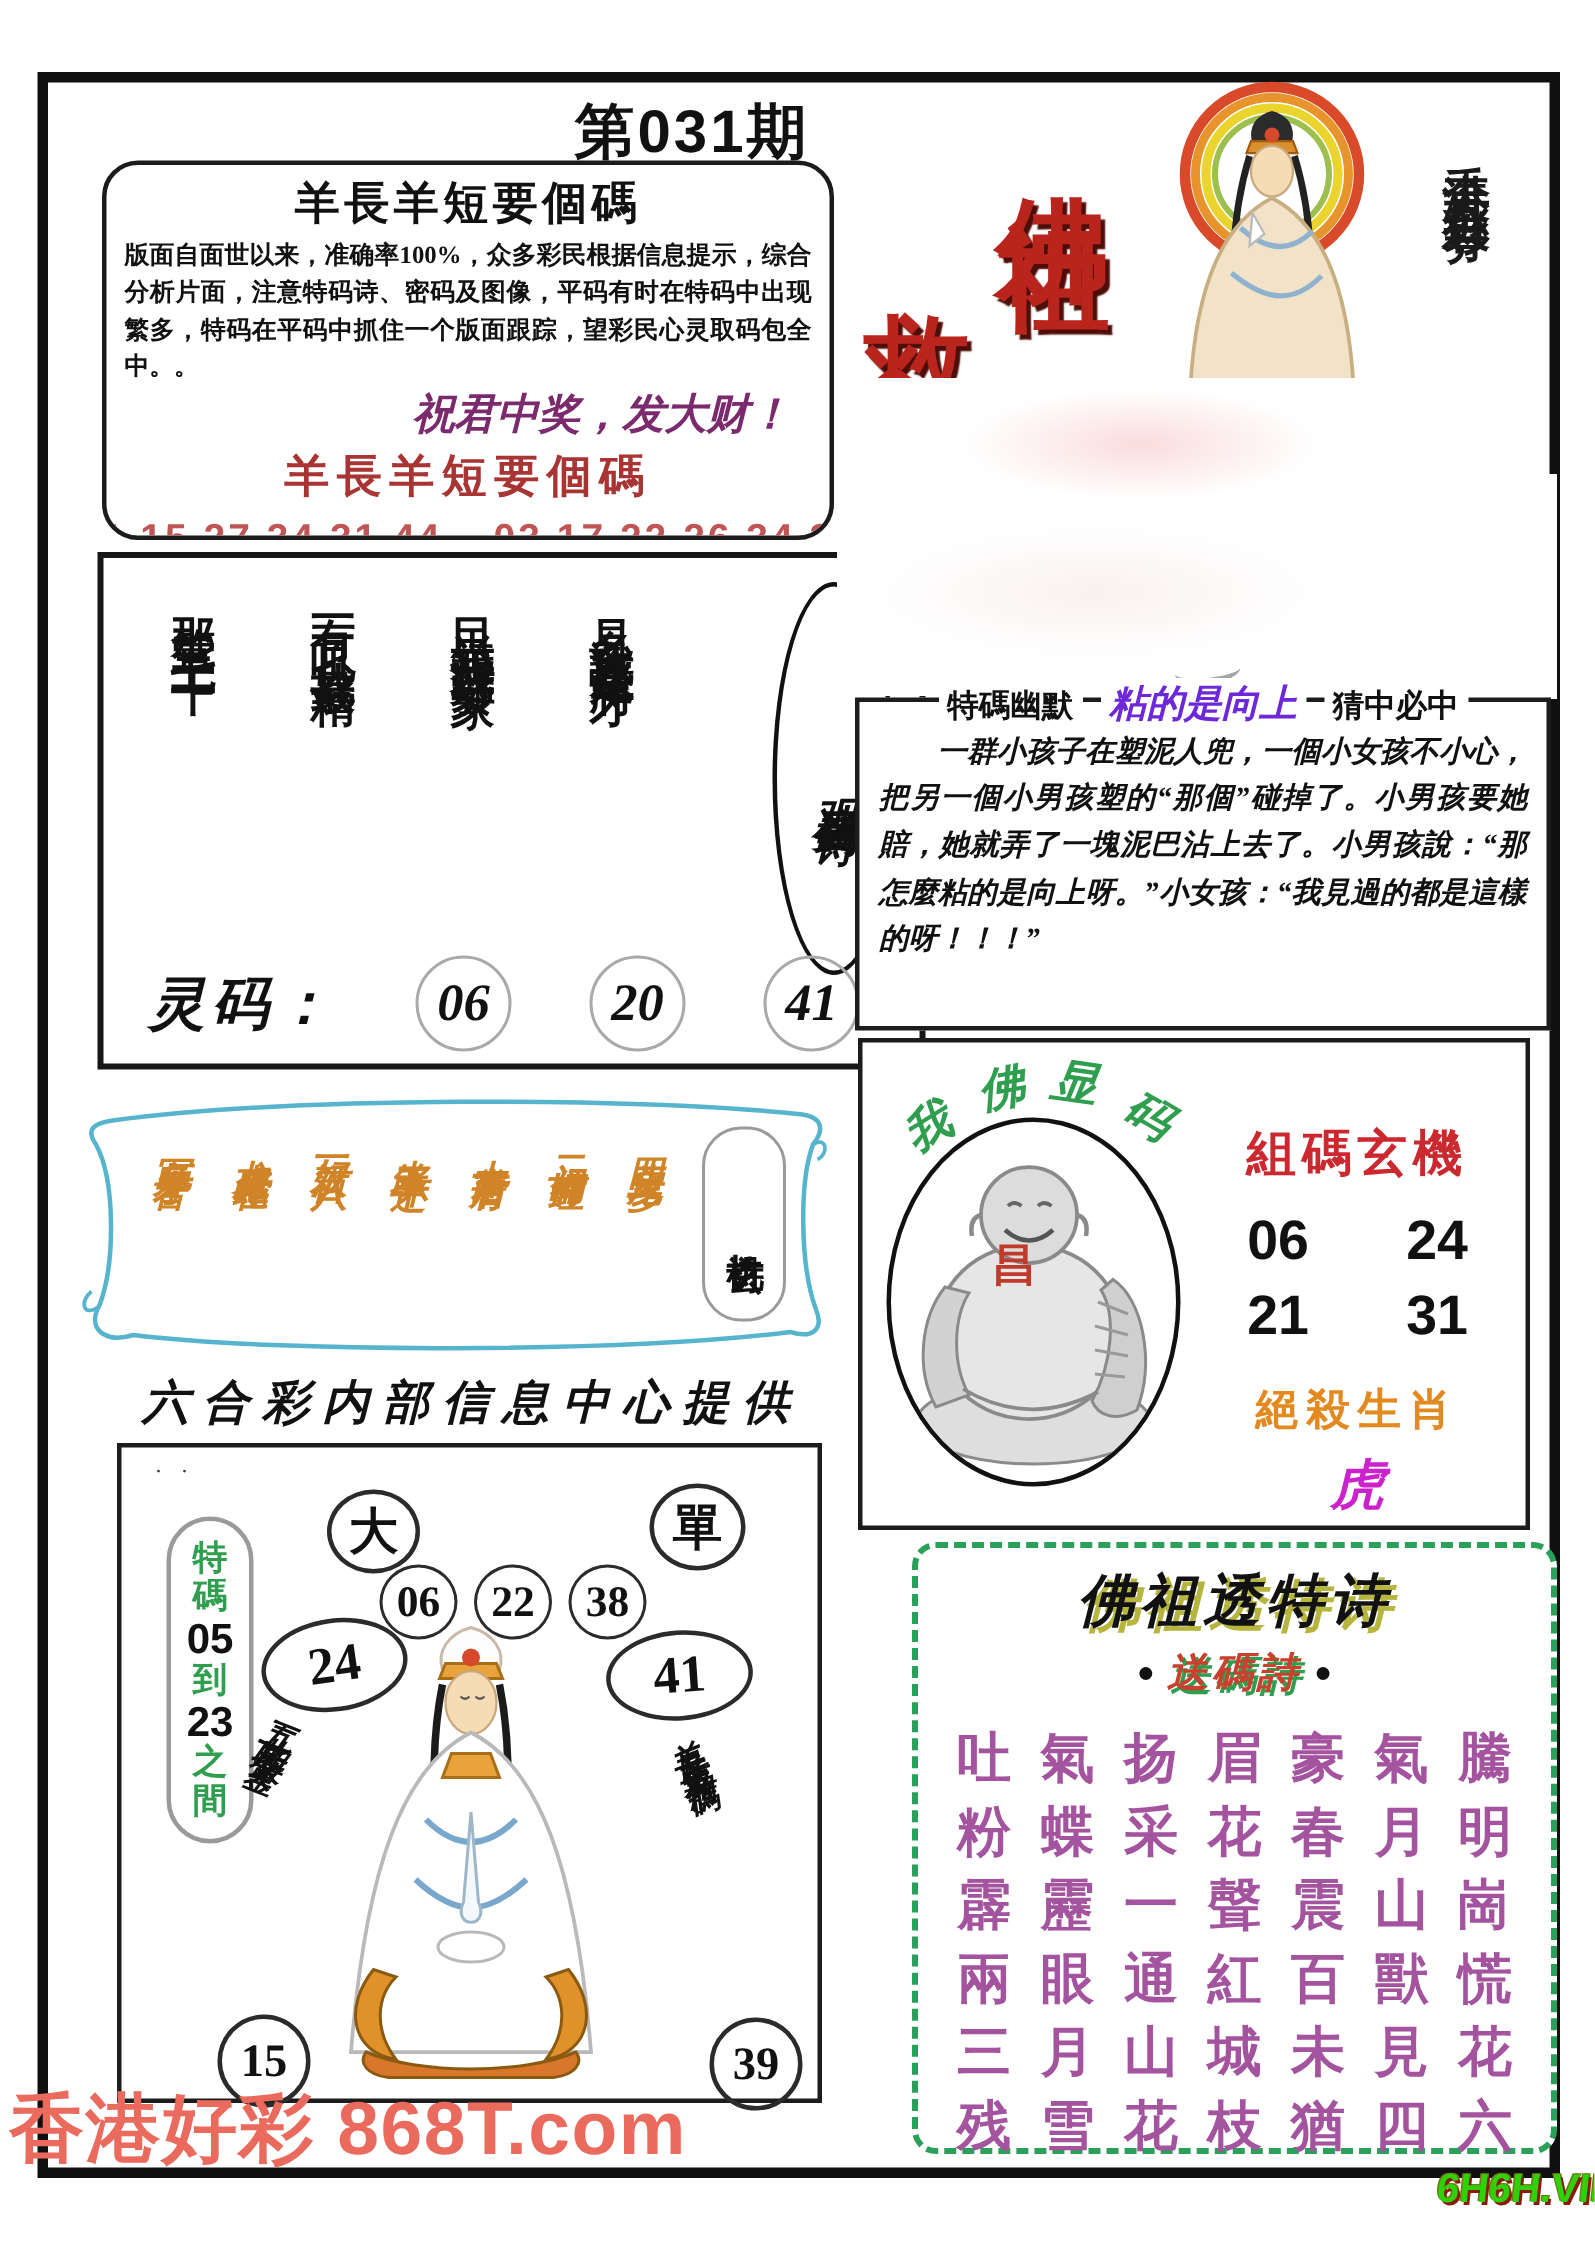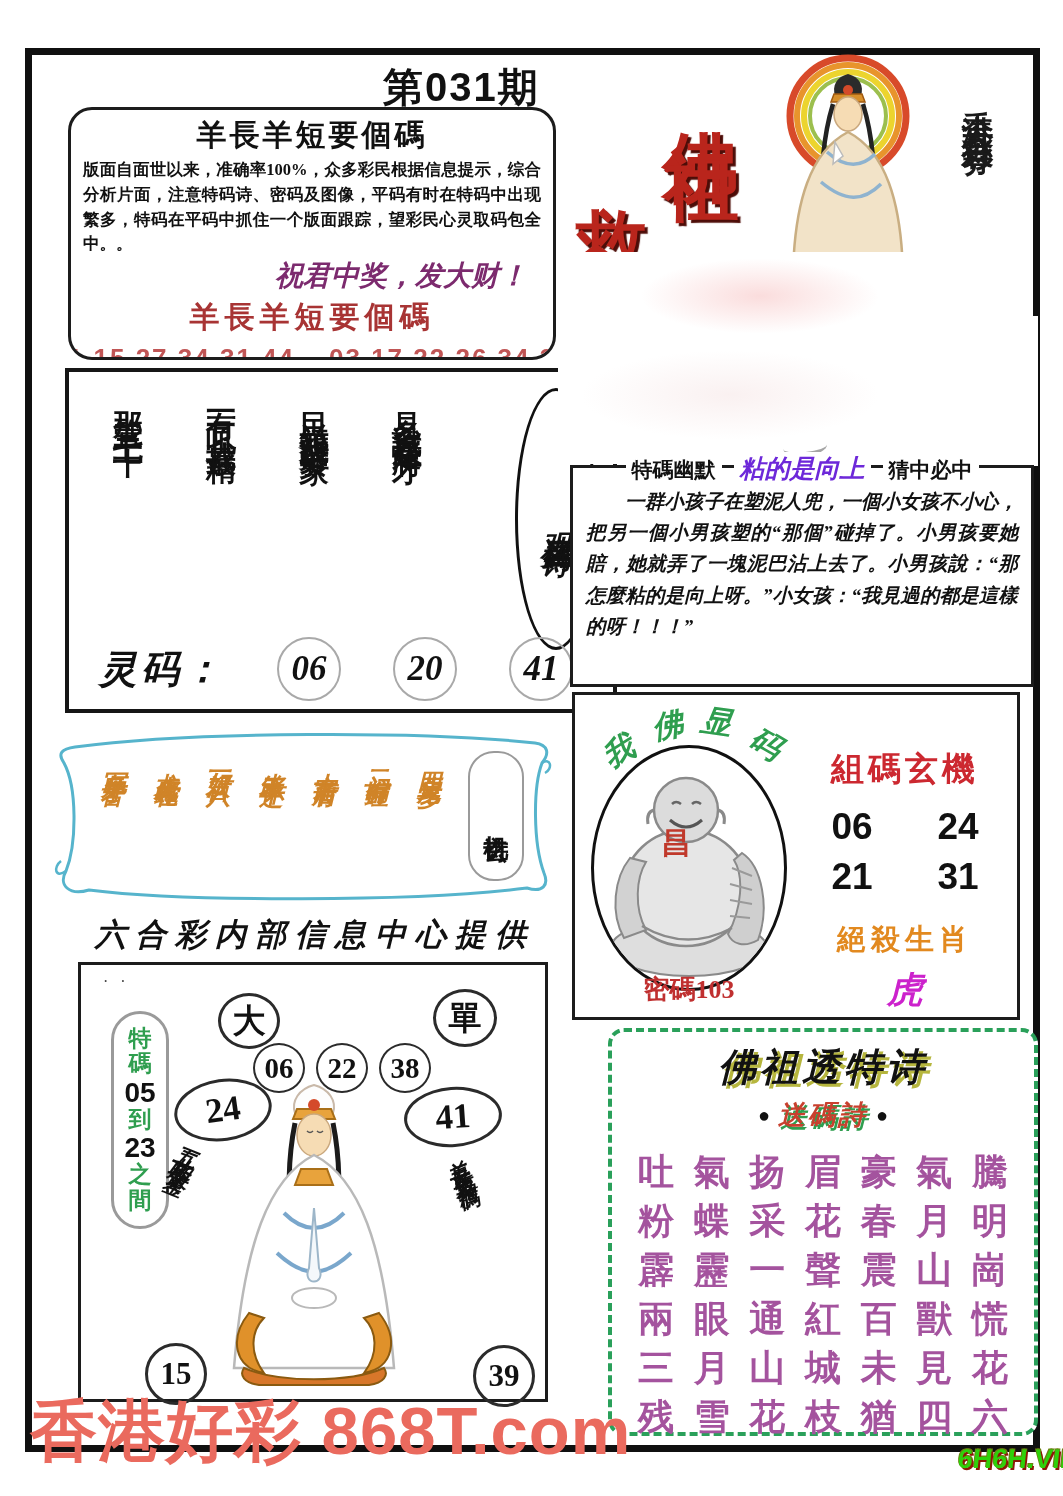--- a/index.html
+++ b/index.html
@@ -100,22 +100,22 @@
   #toute{left:608px;top:1028px;width:430px;height:408px;border:4px dashed #2aa05a;border-radius:16px;box-sizing:border-box;background:#fff;}
   #toute .ttl{text-align:center;margin-top:10px;font-size:38px;font-weight:900;letter-spacing:4px;font-style:italic;
       text-shadow:4px 3px 0 #b6b63e;}
   #toute .sub{display:flex;justify-content:center;align-items:center;gap:8px;margin-top:4px;}
   #toute .sub .dot{font-size:20px;color:#111;}
   #toute .sub .st{font-size:27px;font-weight:900;color:#c8402e;letter-spacing:3px;text-shadow:2.5px 2.5px 0 #2f9e4f;font-style:italic;}
   #toute .grid{position:absolute;left:26px;right:26px;top:116px;bottom:16px;display:flex;flex-direction:column;justify-content:space-between;}
   #toute .trow{display:flex;justify-content:space-between;}
   #toute .trow span{font-size:36px;font-weight:700;color:#a4539e;}
   
-  #watermark{left:6px;top:1386px;font-size:67px;font-weight:900;color:#ea6a5e;letter-spacing:1px;z-index:60;
-      font-family:"Liberation Sans","DejaVu Sans",sans-serif;white-space:nowrap;margin-left:24px;}
+  #watermark{left:6px;top:1386px;font-size:50px;font-weight:900;color:#ea6a5e;letter-spacing:1px;z-index:60;
+      font-family:"Liberation Sans","DejaVu Sans",sans-serif;white-space:nowrap;}
   #brand{left:958px;top:1444px;font-size:27px;font-weight:900;color:#2ed10a;z-index:60;transform:skewX(-6deg);
       font-family:"Liberation Sans","DejaVu Sans",sans-serif;
       text-shadow:2px 2px 0 #8b1a06,-1px -1px 0 #6e7d12,1px -1px 0 #6e7d12;}
   .z1{z-index:1;} .z2{z-index:2;} .z3{z-index:3;} .z5{z-index:5;}
 </style>
 </head>
 <body>
 
 <div id="page">
 
@@ -271,21 +271,20 @@
         <path d="M60 62 q-8 2 -6 14 M124 62 q8 2 6 14" stroke="#8a8a8a" stroke-width="3" fill="none"></path>
         <path d="M78 56 q4 -4 9 0 M98 56 q4 -4 9 0" stroke="#666" stroke-width="2.5" fill="none"></path>
         <path d="M76 72 q16 14 32 0" stroke="#555" stroke-width="3" fill="none"></path>
         <path d="M36 110 C20 130 16 165 30 190 L52 182 C40 160 42 130 52 114 Z" fill="#d2d2d2" stroke="#8a8a8a" stroke-width="2"></path>
         <path d="M148 105 C168 118 176 160 164 192 C150 200 138 196 134 186 C148 160 150 128 140 112 Z" fill="#cfcfcf" stroke="#8a8a8a" stroke-width="2"></path>
         <path d="M138 120 l20 8 M136 136 l22 6 M136 152 l22 4 M136 168 l20 2" stroke="#9a9a9a" stroke-width="2"></path>
         <path d="M48 178 q44 26 90 2" stroke="#8a8a8a" stroke-width="2.5" fill="none"></path>
       </svg>
     </div>
     <div class="belly">昌</div>
-    <div class="secret" style="width:196px;left:16px;">密碼103</div>
     <div class="rcol">
       <div class="gtitle">組碼玄機</div>
       <div class="gnums">
           <span class="gnum">06</span>
           <span class="gnum">24</span>
           <span class="gnum">21</span>
           <span class="gnum">31</span>
         </div>
       <div class="kill">絕殺生肖</div>
       <div class="zod">虎</div>

